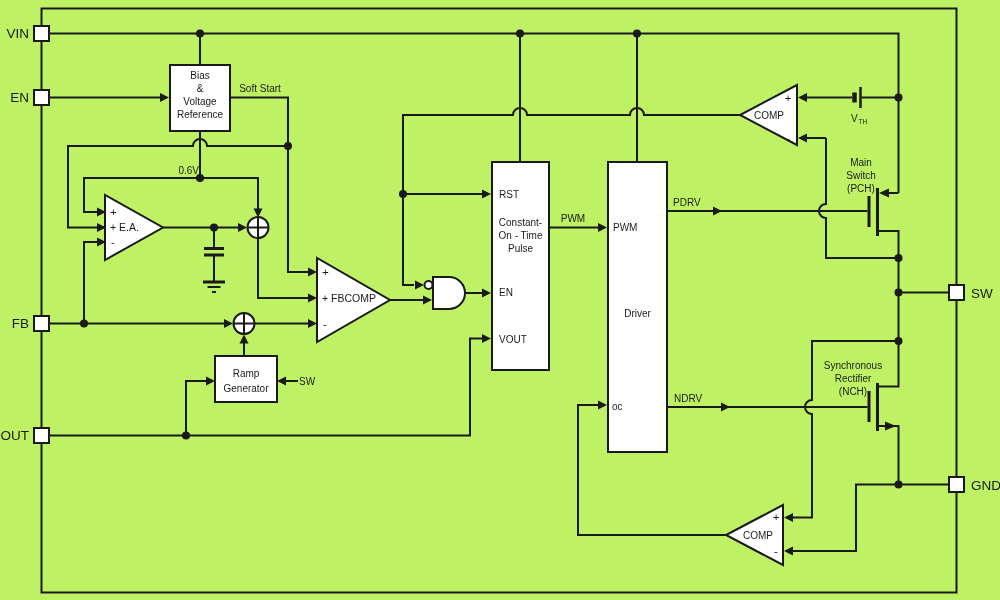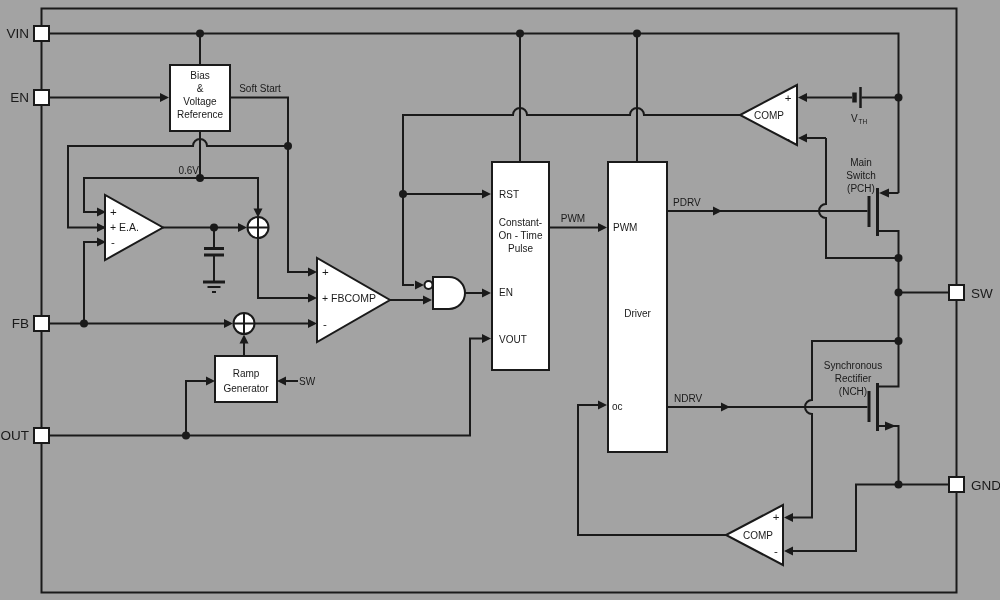--- a/index.html
+++ b/index.html
@@ -1,16 +1,16 @@
 <!DOCTYPE html>
 <html><head>
 <meta charset="utf-8">
 <style>
   html,body{margin:0;padding:0;background:#ffffff;}
-  .stage{position:relative;width:1000px;height:600px;background:#a3a3a3;overflow:hidden;}
+  .stage{position:relative;width:1000px;height:600px;background:#bef264;overflow:hidden;}
   svg{display:block;}
   svg text{font-family:"Liberation Sans","DejaVu Sans",sans-serif;fill:#1a1a1a;}
   .t13{font-size:13.5px;}
   .t10{font-size:10px;}
   .t105{font-size:10.5px;}
   .t11{font-size:11.5px;}
   .t65{font-size:6.5px;}
   .wire{stroke:#1a1a1a;stroke-width:2;fill:none;}
   .thick{stroke:#1a1a1a;stroke-width:3;fill:none;}
   .shape{stroke:#1a1a1a;stroke-width:2;fill:#ffffff;}

